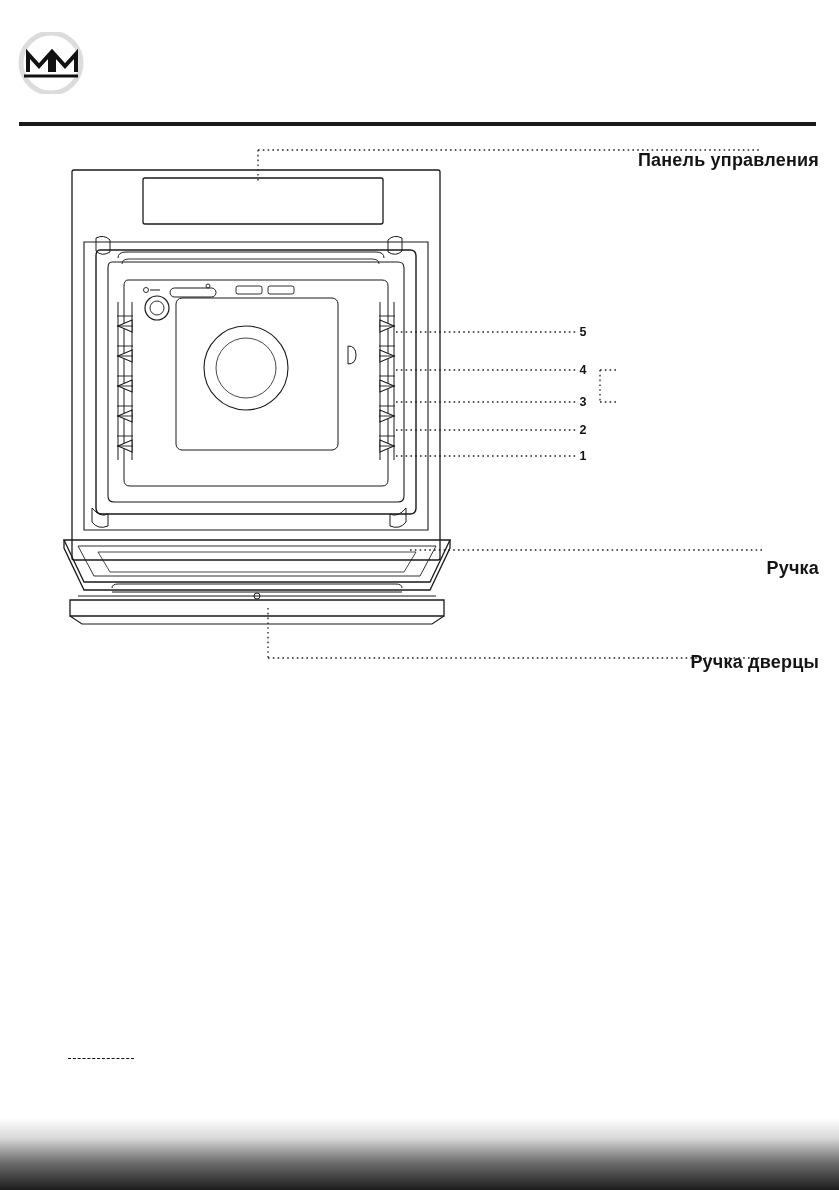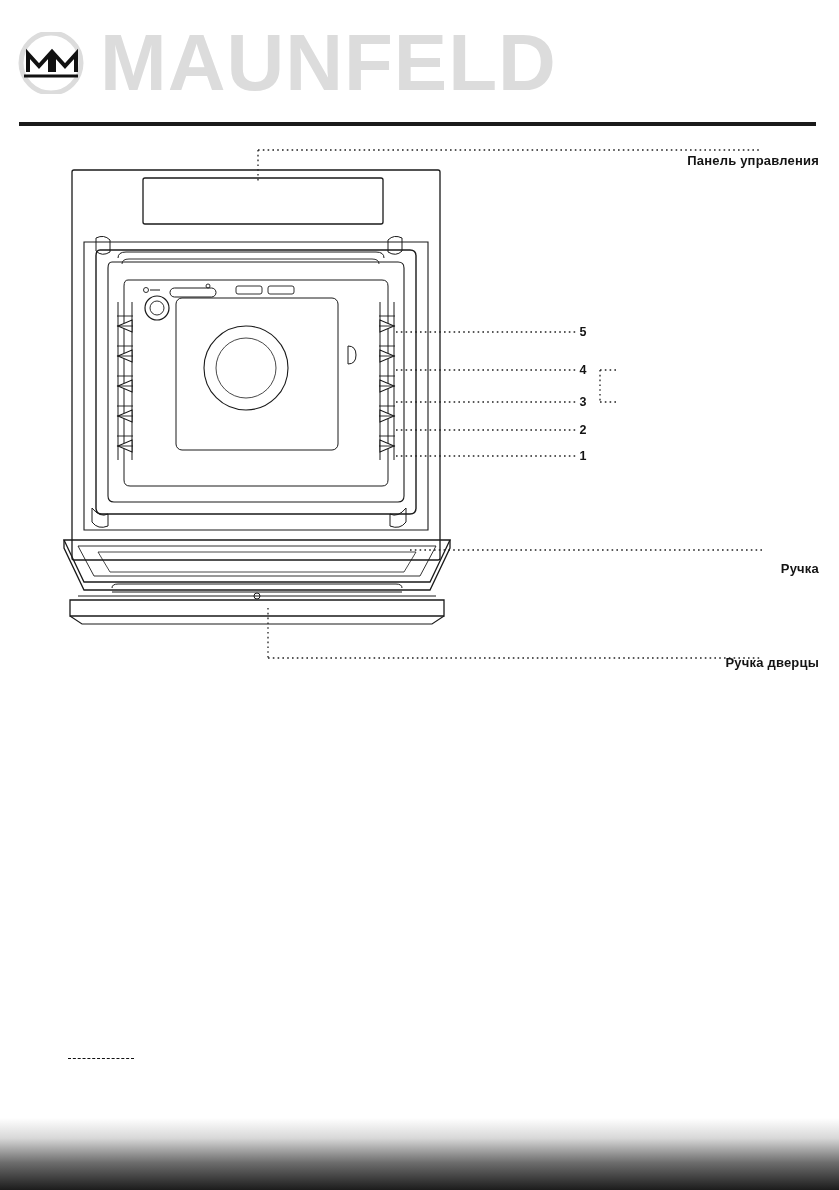--- a/index.html
+++ b/index.html
@@ -59,21 +59,21 @@
     width: 839px;
     height: 560px;
   }
   .figure svg {
     display: block;
   }
 
   
   .callout {
     position: absolute;
-    font-size: 13px;
+    font-size: 18px;
     font-weight: bold;
     color: #141414;
     text-align: right;
     line-height: 17px;
     letter-spacing: 0.2px;
   }
   .callout.control-panel { right: 20px; top: 22px; width: 220px; }
   .callout.guides { right: 20px; top: 232px; width: 200px; }
   .callout.door { right: 20px; top: 430px; width: 200px; }
   .callout.handle { right: 20px; top: 505px; width: 200px; margin-top: 19px; }
@@ -112,21 +112,20 @@
 
 <div class="brand">
   <div class="brand-mark">
     <svg width="78" height="62" viewBox="0 0 78 62" xmlns="http://www.w3.org/2000/svg">
       <circle cx="39" cy="31" r="30" fill="none" stroke="#dcdcdc" stroke-width="5"></circle>
       <path d="M16 40 L16 22 L27 34 L38 22 L38 40" fill="none" stroke="#111" stroke-width="4" stroke-linejoin="miter"></path>
       <path d="M42 40 L42 22 L53 34 L64 22 L64 40" fill="none" stroke="#111" stroke-width="4" stroke-linejoin="miter"></path>
       <path d="M12 44 L66 44" stroke="#111" stroke-width="3"></path>
     </svg>
   </div>
-  <div class="brand-text">MAUNFELD</div>
 </div>
 <div class="header-rule"></div>
 
 <div class="figure">
   <svg width="839" height="560" viewBox="0 0 839 560" xmlns="http://www.w3.org/2000/svg">
     <g fill="none" stroke="#1a1a1a" stroke-width="1.3">
 
       <rect x="72" y="40" width="368" height="390" rx="2"></rect>
 
       <rect x="143" y="48" width="240" height="46" rx="2"></rect>

